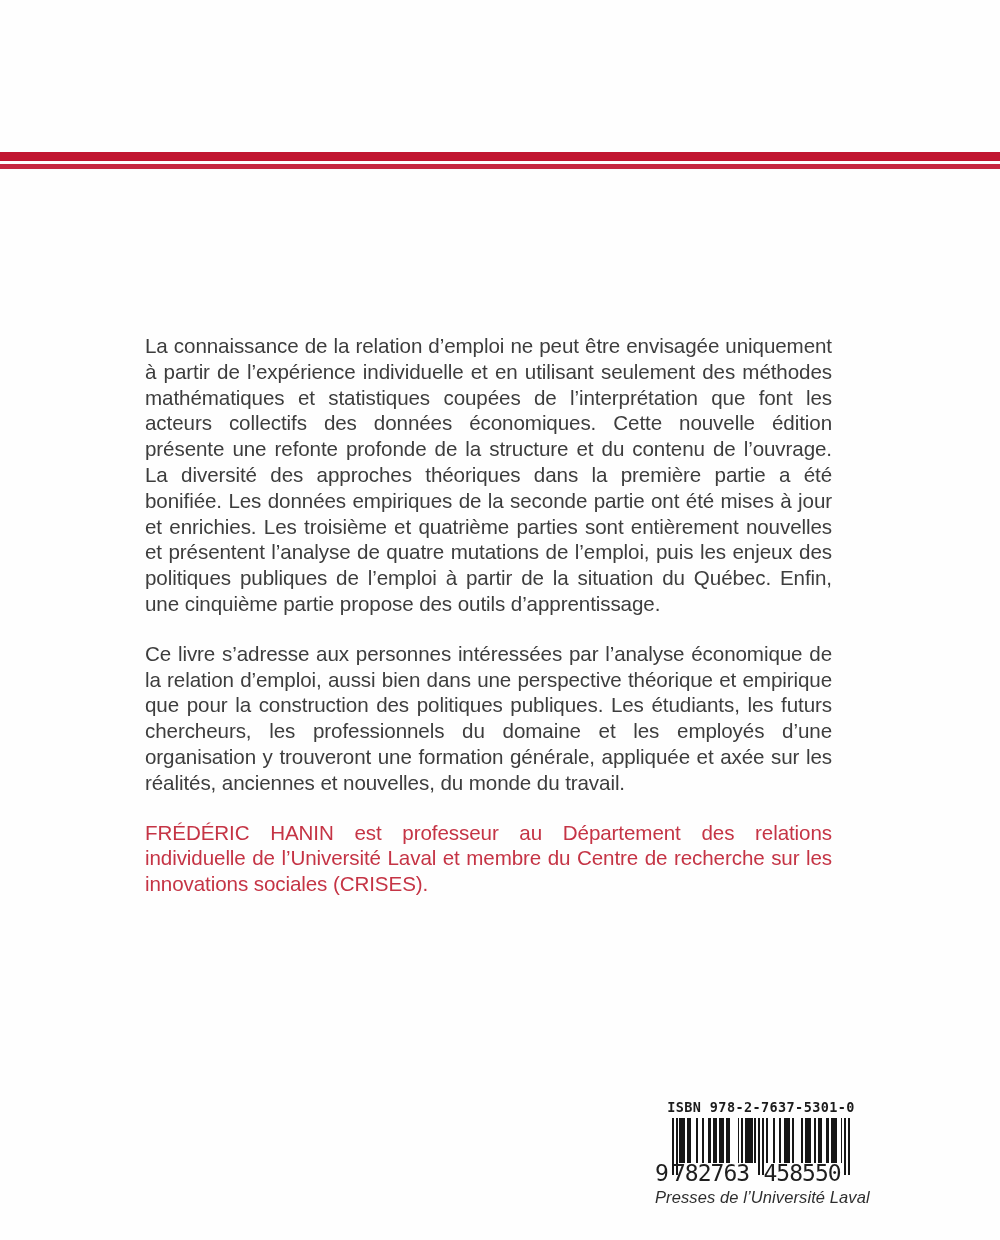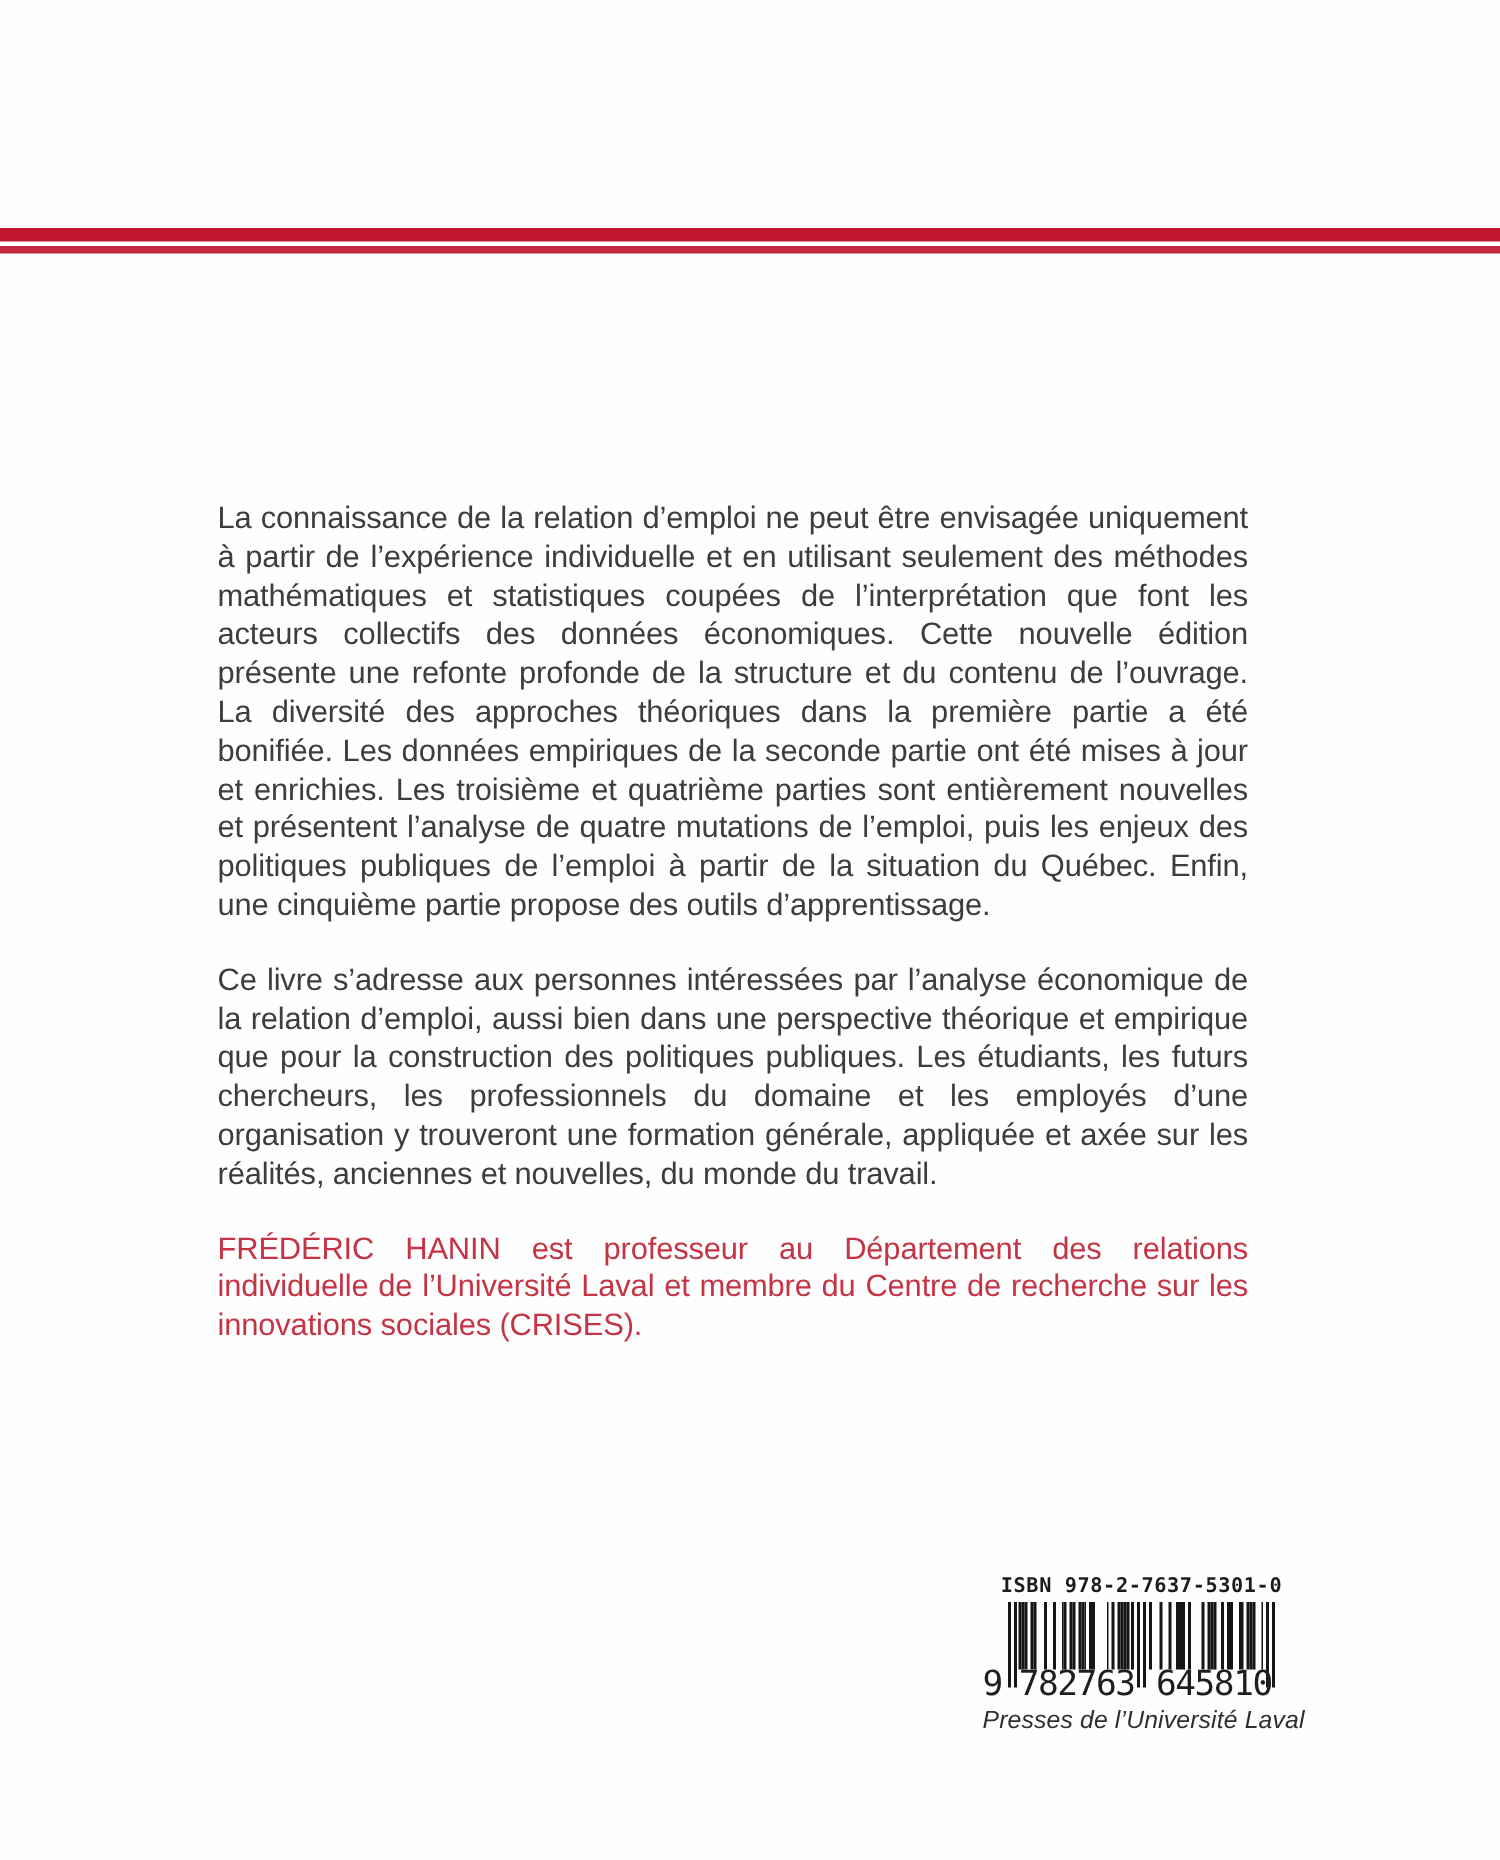--- a/index.html
+++ b/index.html
@@ -20,42 +20,42 @@
   .para{
     margin:0;
     font-size:20.6px;
     line-height:25.8px;
     text-align:justify;
     letter-spacing:-0.1px;
   }
   .para + .para{margin-top:24px;}
   .author{margin-top:45px;}
   .barcode-block{
-    position:absolute;left:655px;top:1048px;width:200px;height:114px;
+    position:absolute;left:655px;top:1098px;width:200px;height:114px;
   }
   .isbn-label{
     position:absolute;top:1px;left:11px;width:190px;
     font-family:"DejaVu Sans Mono", monospace;
     font-weight:bold;font-size:13.5px;letter-spacing:0.4px;
     color:#1c1c1c;text-align:center;white-space:nowrap;
   }
   .bars{
     position:absolute;top:20px;left:17px;width:178px;height:57px;
   }
   .bars .module{
     position:absolute;top:0;background:#161616;
   }
   .digits-row{
     position:absolute;top:62px;left:0;width:200px;
     display:flex;align-items:flex-start;
     font-family:"DejaVu Sans Mono", monospace;
     font-size:23px;letter-spacing:-1px;color:#1e1e1e;
   }
   .digit-lead{width:17px;text-align:left;flex:0 0 auto;}
-  .digit-group{flex:1 1 0;text-align:center;}
+  .digit-group{flex:1 1 0;}
   .publisher{
     position:absolute;top:90px;left:0;width:200px;
     font-size:16.5px;color:#2e2e2e;text-align:center;
     letter-spacing:0.1px;white-space:nowrap;font-style:italic;
   }
 </style>
 </head>
 <body>
 
 <div class="cover">
@@ -123,19 +123,19 @@
         <div class="module" style="left: 90.5263%; width: 1.05263%; height: 45px;"></div>
         <div class="module" style="left: 91.5789%; width: 1.05263%; height: 45px;"></div>
         <div class="module" style="left: 94.7368%; width: 1.05263%; height: 45px;"></div>
         <div class="module" style="left: 96.8421%; width: 1.05263%; height: 57px;"></div>
         <div class="module" style="left: 98.9474%; width: 1.05263%; height: 57px;"></div>
       </div>
 
     <div class="digits-row">
       <span class="digit-lead">9</span>
       <span class="digit-group">782763</span>
-      <span class="digit-group">645810</span>
+      <span class="digit-group">458550</span>
     </div>
 
     <div class="publisher">Presses de l’Université Laval</div>
   </div>
 
 </div>
 
 </body></html>

